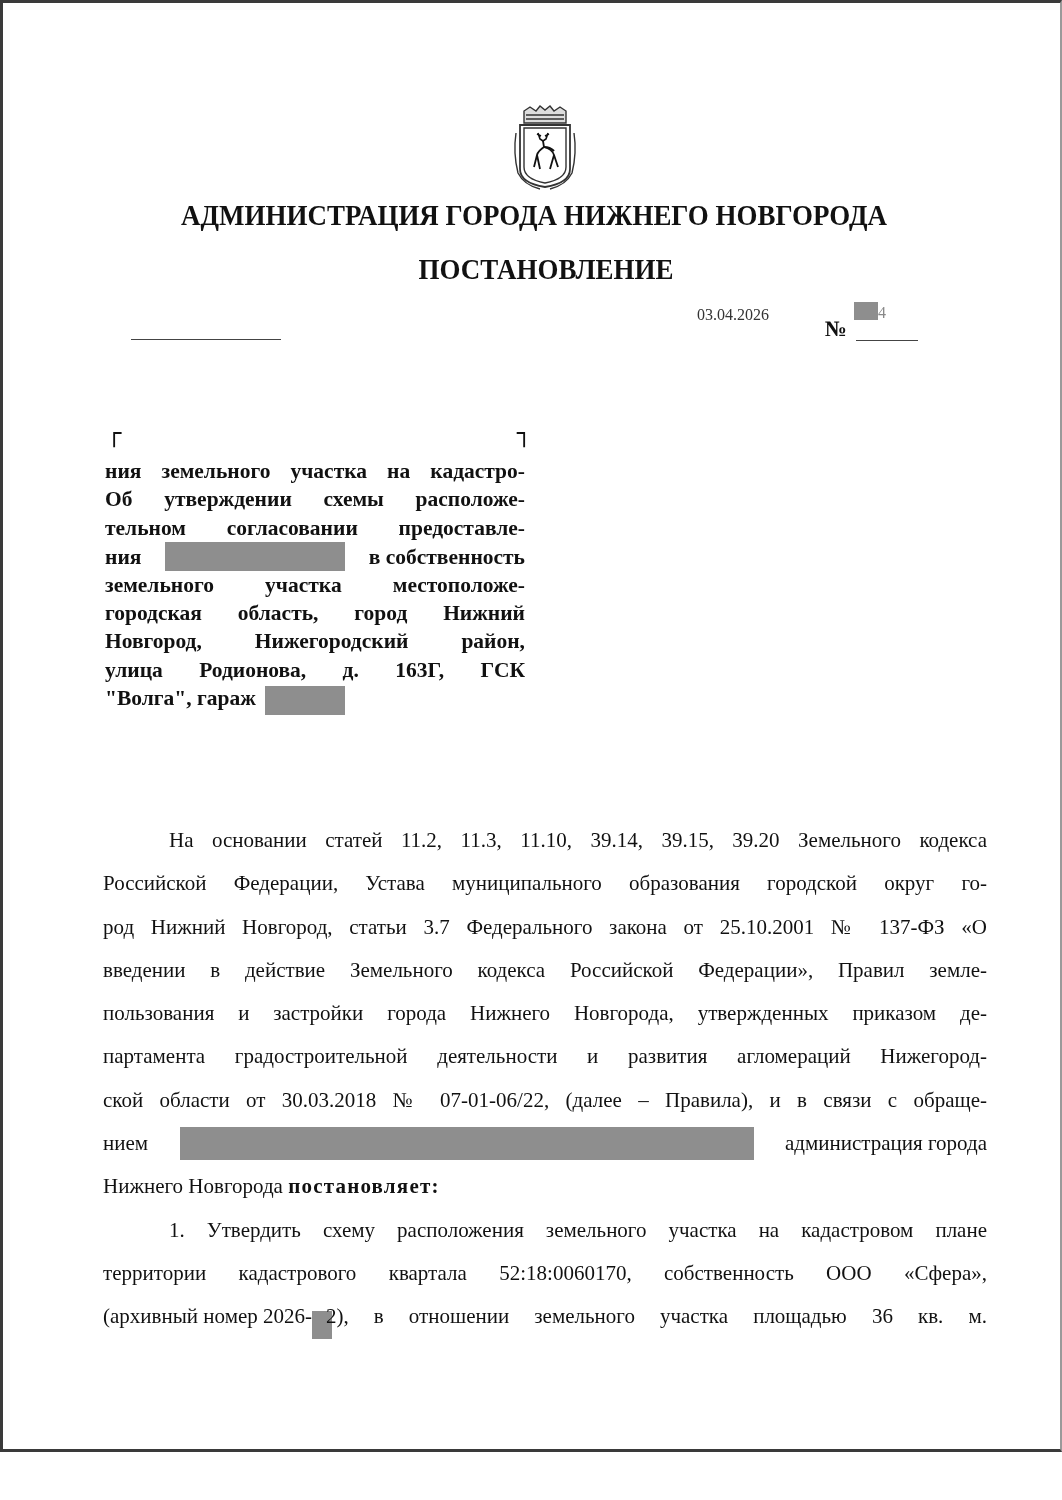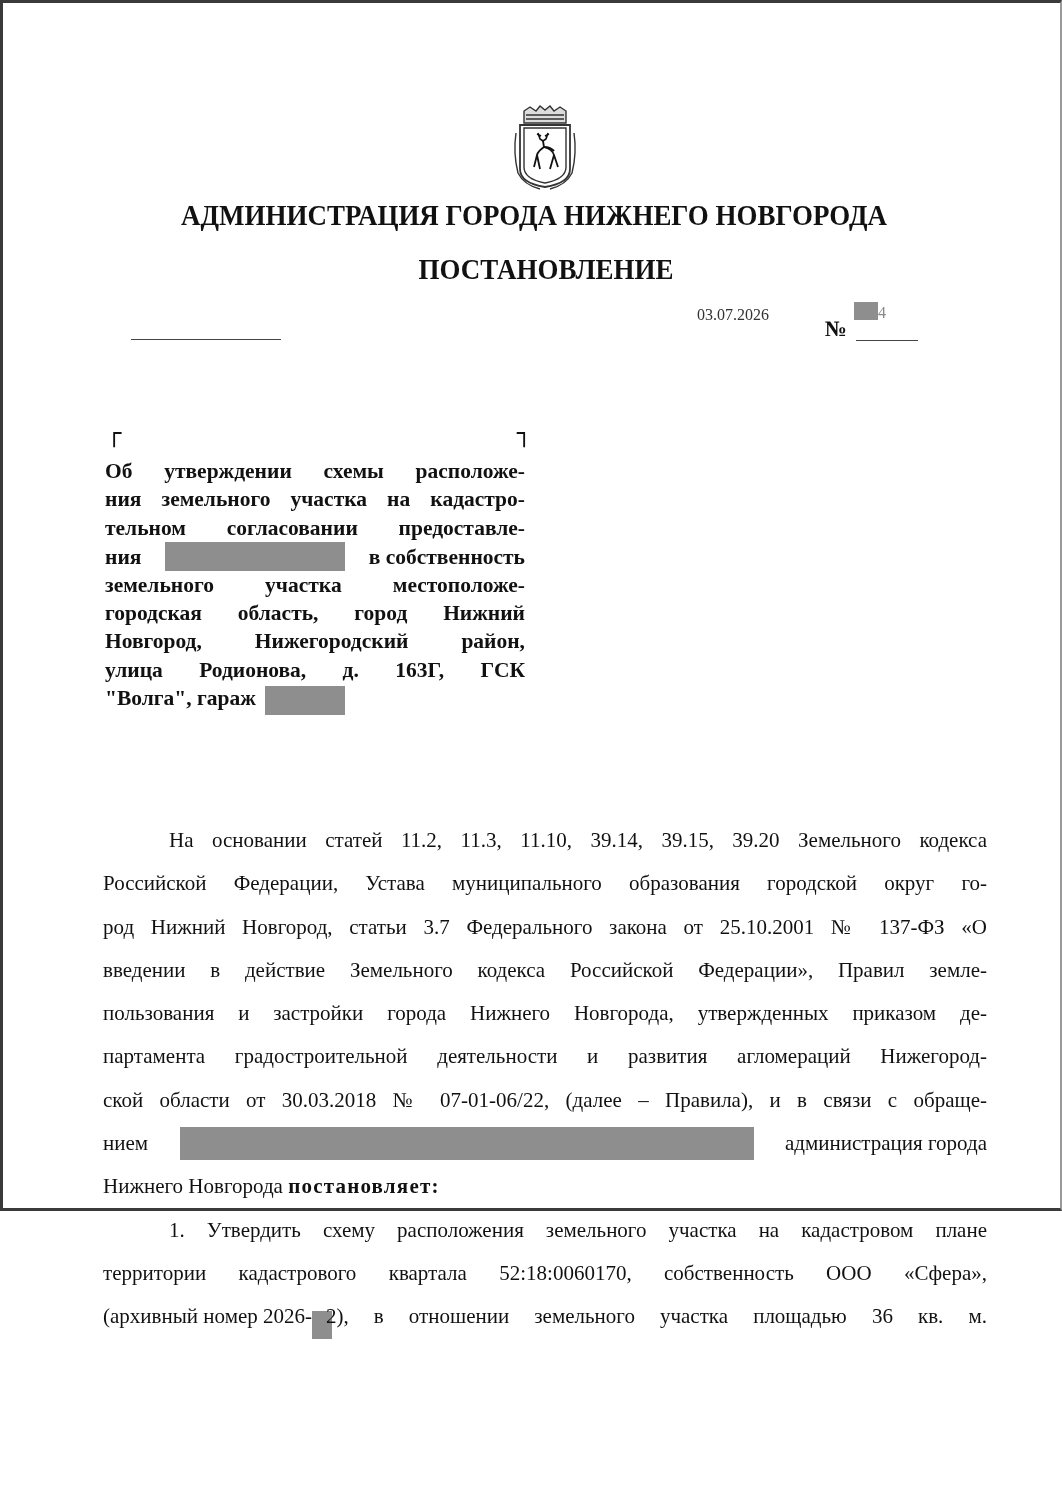--- a/index.html
+++ b/index.html
@@ -1,18 +1,18 @@
 <!DOCTYPE html>
 <html><head>
 <meta charset="utf-8">
 <style>
   html, body { margin: 0; padding: 0; background: #ffffff; }
   body { width: 1062px; height: 1500px; position: relative; overflow: hidden; }
   .page {
-    position: absolute; left: 0; top: 0; width: 1062px; height: 1211px;
+    position: absolute; left: 0; top: 0; width: 1062px; height: 1452px;
     box-sizing: border-box;
     border-top: 3px solid #3a3a3a; border-left: 3px solid #3a3a3a;
     border-right: 2px solid #9a9a9a; border-bottom: 3px solid #3a3a3a;
     background: #fff;
     font-family: "Liberation Serif", "DejaVu Serif", serif;
     color: #111;
   }
   .emblem { position: absolute; left: 507px; top: 100px; width: 70px; height: 88px; }
   .org-title {
     position: absolute; left: 0; width: 1062px; top: 196px; text-align: center;
@@ -67,32 +67,32 @@
       <path d="M28 30 L30 36 L33 38 L36 36 L38 30 M31 33 L27 31 M35 33 L39 31" stroke="#111" stroke-width="1.6"></path>
       <path d="M33 38 L34 44 Q28 48 27 52 L24 64 M34 44 Q42 46 44 52 L48 64 M27 52 L30 66 M44 52 L40 66" stroke="#111" stroke-width="1.8"></path>
       <path d="M34 44 Q40 44 44 48" stroke="#111" stroke-width="2.2"></path>
     </g>
   </svg>
 
   <div class="org-title">АДМИНИСТРАЦИЯ ГОРОДА НИЖНЕГО НОВГОРОДА</div>
   <div class="doc-type">ПОСТАНОВЛЕНИЕ</div>
 
   <div class="date-line"></div>
-  <div class="doc-date">03.07.2026</div>
+  <div class="doc-date">03.04.2026</div>
   <div class="num-sign">№</div>
   <div class="num-tail">4</div>
   <div class="num-redact"></div>
   <div class="num-line"></div>
 
   <div class="bracket bracket-l">┌</div>
   <div class="bracket bracket-r">┐</div>
 
   <div class="subject">
+    <span class="line">ния земельного участка на кадастро-</span>
     <span class="line">Об утверждении схемы расположе-</span>
-    <span class="line">ния земельного участка на кадастро-</span>
     <span class="line">тельном согласовании предоставле-</span>
     <span class="line" style="text-align-last:auto; display:flex; justify-content:space-between; align-items:flex-end;">
       <span>ния</span>
       <span class="redact" style="width:180px;height:29px;"></span>
       <span>в собственность</span>
     </span>
     <span class="line">земельного участка местоположе-</span>
     <span class="line">городская область, город Нижний</span>
     <span class="line">Новгород, Нижегородский район,</span>
     <span class="line">улица Родионова, д. 163Г, ГСК</span>

